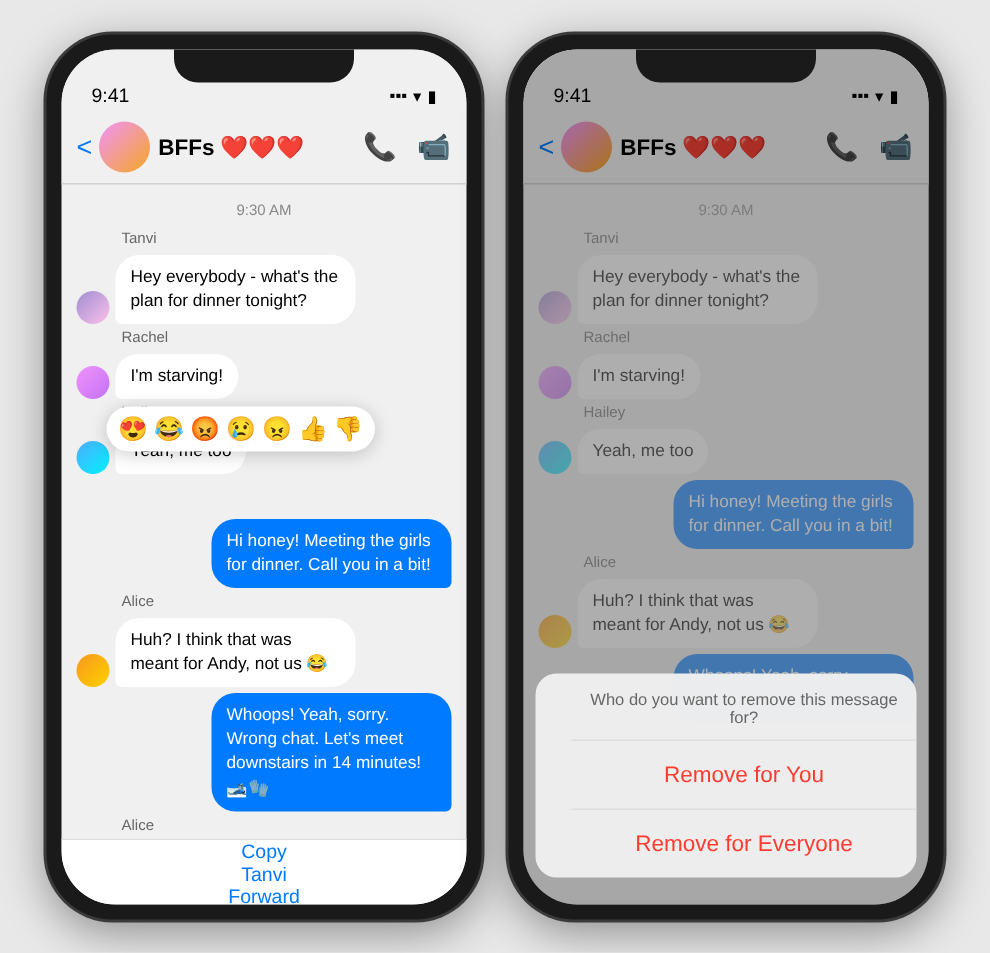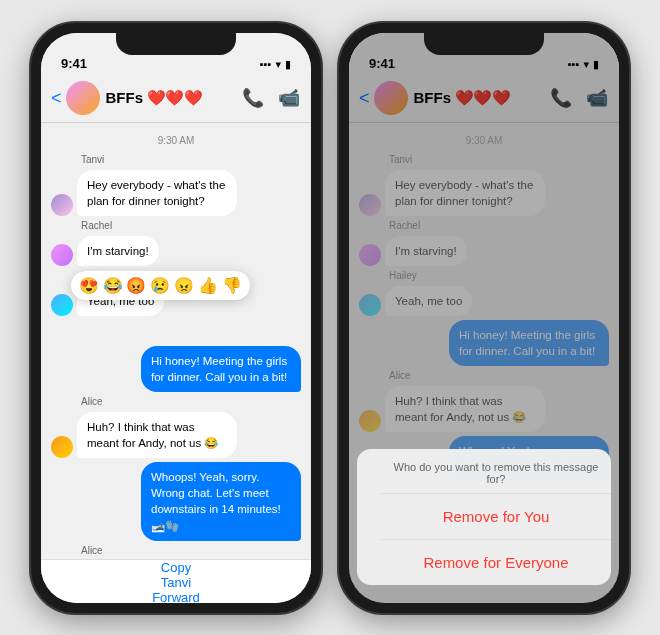--- a/index.html
+++ b/index.html
@@ -63,21 +63,21 @@
       align-items: flex-end;
       justify-content: space-between;
       padding: 0 20px 4px;
       flex-shrink: 0;
       position: relative;
       z-index: 10;
     }
 
     .status-time {
       font-size: 13px;
-      font-weight: 700;
+      font-weight: 400;
       color: #000;
     }
 
     .status-icons {
       display: flex;
       align-items: center;
       gap: 4px;
       font-size: 11px;
       color: #000;
     }

